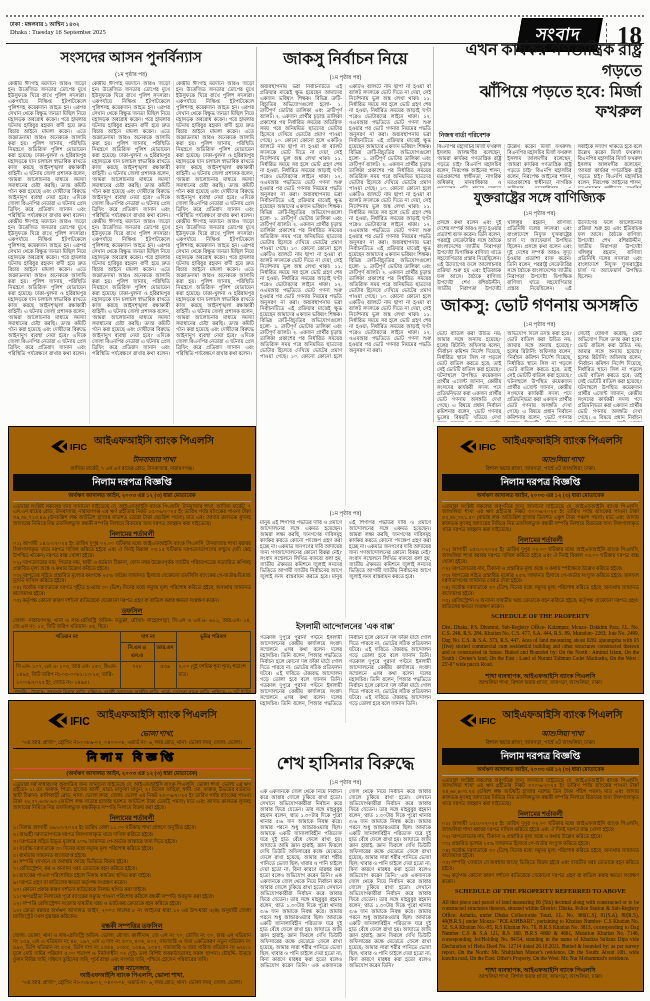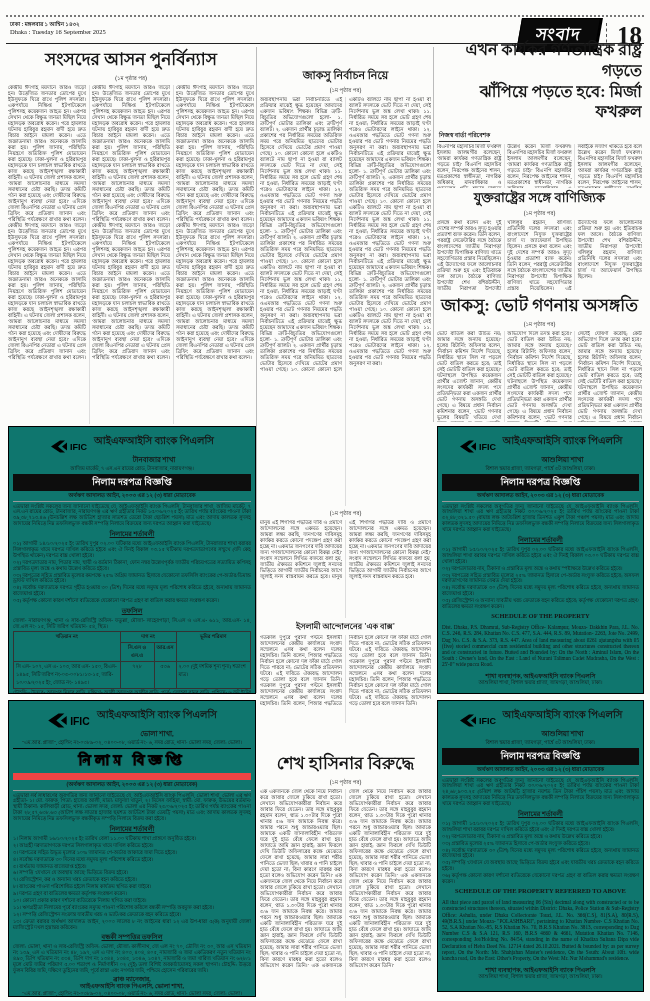--- a/index.html
+++ b/index.html
@@ -22,32 +22,32 @@
   
   .art{position:absolute;overflow:hidden;}
   .hl{font-weight:bold;text-align:center;margin:0;}
   .cont{font-size:5.5px;text-align:center;margin:1px 0 2px 0;}
   .byline{font-size:6px;font-weight:bold;border-bottom:1px solid #333;display:inline-block;margin:1px 0 2px 2px;}
   .body{font-size:5px;line-height:1.2;text-align:justify;overflow:hidden;}
   .cols3{columns:3;column-gap:6px;column-rule:1px solid #ddd;}
   .cols2{columns:2;column-gap:7px;column-rule:1px solid #ddd;}
   .subhead{font-weight:bold;text-align:center;margin:2px 0;}
   
-  .ad{position:absolute;border:1.5px solid #000;background:#0f766e;padding:3px 4px;overflow:hidden;}
+  .ad{position:absolute;border:1.5px solid #000;background:#a16207;padding:3px 4px;overflow:hidden;}
   .ad-head{display:flex;align-items:center;justify-content:center;gap:6px;}
   .ad-logo{flex:0 0 auto;}
   .ad-brandwrap{text-align:center;}
   .ad-brand{font-size:10px;font-weight:bold;line-height:1.05;}
-  .ad-branch{font-size:7px;font-weight:bold;line-height:1.1;}
+  .ad-branch{font-size:7px;font-weight:bold;line-height:1.1;font-style:italic;}
   .ad-addr{font-size:5px;line-height:1.1;}
   .ad-bar{background:#0d0d0d;color:#fff;font-weight:bold;font-size:9.5px;text-align:center;
           padding:1px 12px;margin:2px 0 1px 0;}
   .ad-bar-outline{color:#fff;-webkit-text-stroke:1px #000;text-shadow:0 0 1px #000;
-          font-weight:bold;font-size:14px;text-align:center;letter-spacing:4px;
-          border-top:1px solid #000;border-bottom:7px solid #ef4444;margin:2px 0 1px 0;}
+          font-weight:bold;font-size:11px;text-align:center;letter-spacing:4px;
+          border-top:1px solid #000;border-bottom:1px solid #ef4444;margin:2px 0 1px 0;}
   .ad-law{font-size:5.5px;font-weight:bold;text-align:center;border-bottom:1px solid #999;
           padding-bottom:1px;margin-bottom:2px;}
   .ad-p{font-size:5px;line-height:1.18;text-align:justify;margin:1px 0;}
   .ad-sec{font-size:6.5px;font-weight:bold;text-align:center;text-decoration:underline;margin:2px 0 1px 0;}
   .ad-list .li{font-size:5px;line-height:1.18;text-align:justify;margin-bottom:1px;}
   .ad-foot{font-size:6px;font-weight:bold;text-align:center;line-height:1.25;margin-top:2px;}
   .ad-foot-sub{font-size:5px;font-weight:normal;}
   .sched-h{font-size:6.5px;font-weight:bold;text-align:center;font-family:"Liberation Serif",serif;margin:2px 0 1px 0;}
   .sched{font-size:5.2px;line-height:1.2;text-align:justify;font-family:"Liberation Serif",serif;}
   table.tafsil{width:100%;border-collapse:collapse;margin:1px 0;}
@@ -67,27 +67,27 @@
   </div>
   <div class="mastwrap">
     <div class="masthead">সংবাদ</div>
     <div class="pagenum">18</div>
   </div>
   <div class="headrule"></div>
   <div class="vrule vr1"></div>
   <div class="vrule vr2"></div>
 
   <section class="art" style="left:8px;top:46px;width:246px;height:378px;">
-    <h1 class="hl" style="font-size:17px;">সংসদের আসন পুনর্বিন্যাস</h1>
+    <h1 class="hl" style="font-size:14px;">সংসদের আসন পুনর্বিন্যাস</h1>
     <p class="cont">(১ম পৃষ্ঠার পর)</p>
     <div class="body cols3" style="height:352px;">কেন্দ্রীয় ঈদগাহ ময়দানে আরও জড়ো হন। উত্তেজিত জনতার তোপের মুখে ইউসুফকে ঘিরে রাখে পুলিশ সদস্যরা। একপর্যায়ে নিক্ষিপ্ত ইটপাটকেলে পুলিশসহ কয়েকজন আহত হন। এরপর সেখান থেকে বিক্ষুব্ধ জনতা মিছিল নিয়ে মহাসড়ক অবরোধ করেন। পরে হামলার ঘটনায় হাবিবুর রহমান বাদী হয়ে দ্রুত বিচার আইনে মামলা করেন। এতে অজ্ঞাতনামা আরও অনেককে আসামি করা হয়। পুলিশ জানায়, পরিস্থিতি নিয়ন্ত্রণে অতিরিক্ত পুলিশ মোতায়েন করা হয়েছে। ঢাকা-খুলনা ও হরিরামপুর মহাসড়কে যান চলাচল স্বাভাবিক রাখতে কাজ করছে আইনশৃঙ্খলা রক্ষাকারী বাহিনী। এ ঘটনায় জেলা প্রশাসক বলেন, 'আমরা আলোচনার মাধ্যমে সমস্যা সমাধানের চেষ্টা করছি। তদন্ত কমিটি গঠন করা হয়েছে এবং দোষীদের বিরুদ্ধে আইনানুগ ব্যবস্থা নেয়া হবে।' এদিকে জেলা বিএনপির নেতারা এ ঘটনায় প্রেস ব্রিফিং করে প্রতিবাদ জানান এবং পরিস্থিতি পর্যবেক্ষণে রাখার কথা বলেন। কেন্দ্রীয় ঈদগাহ ময়দানে আরও জড়ো হন। উত্তেজিত জনতার তোপের মুখে ইউসুফকে ঘিরে রাখে পুলিশ সদস্যরা। একপর্যায়ে নিক্ষিপ্ত ইটপাটকেলে পুলিশসহ কয়েকজন আহত হন। এরপর সেখান থেকে বিক্ষুব্ধ জনতা মিছিল নিয়ে মহাসড়ক অবরোধ করেন। পরে হামলার ঘটনায় হাবিবুর রহমান বাদী হয়ে দ্রুত বিচার আইনে মামলা করেন। এতে অজ্ঞাতনামা আরও অনেককে আসামি করা হয়। পুলিশ জানায়, পরিস্থিতি নিয়ন্ত্রণে অতিরিক্ত পুলিশ মোতায়েন করা হয়েছে। ঢাকা-খুলনা ও হরিরামপুর মহাসড়কে যান চলাচল স্বাভাবিক রাখতে কাজ করছে আইনশৃঙ্খলা রক্ষাকারী বাহিনী। এ ঘটনায় জেলা প্রশাসক বলেন, 'আমরা আলোচনার মাধ্যমে সমস্যা সমাধানের চেষ্টা করছি। তদন্ত কমিটি গঠন করা হয়েছে এবং দোষীদের বিরুদ্ধে আইনানুগ ব্যবস্থা নেয়া হবে।' এদিকে জেলা বিএনপির নেতারা এ ঘটনায় প্রেস ব্রিফিং করে প্রতিবাদ জানান এবং পরিস্থিতি পর্যবেক্ষণে রাখার কথা বলেন। কেন্দ্রীয় ঈদগাহ ময়দানে আরও জড়ো হন। উত্তেজিত জনতার তোপের মুখে ইউসুফকে ঘিরে রাখে পুলিশ সদস্যরা। একপর্যায়ে নিক্ষিপ্ত ইটপাটকেলে পুলিশসহ কয়েকজন আহত হন। এরপর সেখান থেকে বিক্ষুব্ধ জনতা মিছিল নিয়ে মহাসড়ক অবরোধ করেন। পরে হামলার ঘটনায় হাবিবুর রহমান বাদী হয়ে দ্রুত বিচার আইনে মামলা করেন। এতে অজ্ঞাতনামা আরও অনেককে আসামি করা হয়। পুলিশ জানায়, পরিস্থিতি নিয়ন্ত্রণে অতিরিক্ত পুলিশ মোতায়েন করা হয়েছে। ঢাকা-খুলনা ও হরিরামপুর মহাসড়কে যান চলাচল স্বাভাবিক রাখতে কাজ করছে আইনশৃঙ্খলা রক্ষাকারী বাহিনী। এ ঘটনায় জেলা প্রশাসক বলেন, 'আমরা আলোচনার মাধ্যমে সমস্যা সমাধানের চেষ্টা করছি। তদন্ত কমিটি গঠন করা হয়েছে এবং দোষীদের বিরুদ্ধে আইনানুগ ব্যবস্থা নেয়া হবে।' এদিকে জেলা বিএনপির নেতারা এ ঘটনায় প্রেস ব্রিফিং করে প্রতিবাদ জানান এবং পরিস্থিতি পর্যবেক্ষণে রাখার কথা বলেন। কেন্দ্রীয় ঈদগাহ ময়দানে আরও জড়ো হন। উত্তেজিত জনতার তোপের মুখে ইউসুফকে ঘিরে রাখে পুলিশ সদস্যরা। একপর্যায়ে নিক্ষিপ্ত ইটপাটকেলে পুলিশসহ কয়েকজন আহত হন। এরপর সেখান থেকে বিক্ষুব্ধ জনতা মিছিল নিয়ে মহাসড়ক অবরোধ করেন। পরে হামলার ঘটনায় হাবিবুর রহমান বাদী হয়ে দ্রুত বিচার আইনে মামলা করেন। এতে অজ্ঞাতনামা আরও অনেককে আসামি করা হয়। পুলিশ জানায়, পরিস্থিতি নিয়ন্ত্রণে অতিরিক্ত পুলিশ মোতায়েন করা হয়েছে। ঢাকা-খুলনা ও হরিরামপুর মহাসড়কে যান চলাচল স্বাভাবিক রাখতে কাজ করছে আইনশৃঙ্খলা রক্ষাকারী বাহিনী। এ ঘটনায় জেলা প্রশাসক বলেন, 'আমরা আলোচনার মাধ্যমে সমস্যা সমাধানের চেষ্টা করছি। তদন্ত কমিটি গঠন করা হয়েছে এবং দোষীদের বিরুদ্ধে আইনানুগ ব্যবস্থা নেয়া হবে।' এদিকে জেলা বিএনপির নেতারা এ ঘটনায় প্রেস ব্রিফিং করে প্রতিবাদ জানান এবং পরিস্থিতি পর্যবেক্ষণে রাখার কথা বলেন। কেন্দ্রীয় ঈদগাহ ময়দানে আরও জড়ো হন। উত্তেজিত জনতার তোপের মুখে ইউসুফকে ঘিরে রাখে পুলিশ সদস্যরা। একপর্যায়ে নিক্ষিপ্ত ইটপাটকেলে পুলিশসহ কয়েকজন আহত হন। এরপর সেখান থেকে বিক্ষুব্ধ জনতা মিছিল নিয়ে মহাসড়ক অবরোধ করেন। পরে হামলার ঘটনায় হাবিবুর রহমান বাদী হয়ে দ্রুত বিচার আইনে মামলা করেন। এতে অজ্ঞাতনামা আরও অনেককে আসামি করা হয়। পুলিশ জানায়, পরিস্থিতি নিয়ন্ত্রণে অতিরিক্ত পুলিশ মোতায়েন করা হয়েছে। ঢাকা-খুলনা ও হরিরামপুর মহাসড়কে যান চলাচল স্বাভাবিক রাখতে কাজ করছে আইনশৃঙ্খলা রক্ষাকারী বাহিনী। এ ঘটনায় জেলা প্রশাসক বলেন, 'আমরা আলোচনার মাধ্যমে সমস্যা সমাধানের চেষ্টা করছি। তদন্ত কমিটি গঠন করা হয়েছে এবং দোষীদের বিরুদ্ধে আইনানুগ ব্যবস্থা নেয়া হবে।' এদিকে জেলা বিএনপির নেতারা এ ঘটনায় প্রেস ব্রিফিং করে প্রতিবাদ জানান এবং পরিস্থিতি পর্যবেক্ষণে রাখার কথা বলেন। কেন্দ্রীয় ঈদগাহ ময়দানে আরও জড়ো হন। উত্তেজিত জনতার তোপের মুখে ইউসুফকে ঘিরে রাখে পুলিশ সদস্যরা। একপর্যায়ে নিক্ষিপ্ত ইটপাটকেলে পুলিশসহ কয়েকজন আহত হন। এরপর সেখান থেকে বিক্ষুব্ধ জনতা মিছিল নিয়ে মহাসড়ক অবরোধ করেন। পরে হামলার ঘটনায় হাবিবুর রহমান বাদী হয়ে দ্রুত বিচার আইনে মামলা করেন। এতে অজ্ঞাতনামা আরও অনেককে আসামি করা হয়। পুলিশ জানায়, পরিস্থিতি নিয়ন্ত্রণে অতিরিক্ত পুলিশ মোতায়েন করা হয়েছে। ঢাকা-খুলনা ও হরিরামপুর মহাসড়কে যান চলাচল স্বাভাবিক রাখতে কাজ করছে আইনশৃঙ্খলা রক্ষাকারী বাহিনী। এ ঘটনায় জেলা প্রশাসক বলেন, 'আমরা আলোচনার মাধ্যমে সমস্যা সমাধানের চেষ্টা করছি। তদন্ত কমিটি গঠন করা হয়েছে এবং দোষীদের বিরুদ্ধে আইনানুগ ব্যবস্থা নেয়া হবে।' এদিকে জেলা বিএনপির নেতারা এ ঘটনায় প্রেস ব্রিফিং করে প্রতিবাদ জানান এবং পরিস্থিতি পর্যবেক্ষণে রাখার কথা বলেন।</div>
   </section>
 
   <section class="art" style="left:260px;top:46px;width:171px;height:460px;">
-    <h1 class="hl" style="font-size:11px;margin-top:21px;">জাকসু নির্বাচন নিয়ে</h1>
+    <h1 class="hl" style="font-size:16px;">জাকসু নির্বাচন নিয়ে</h1>
     <p class="cont">(১ম পৃষ্ঠার পর)</p>
     <div class="body cols2" style="height:430px;">অব্যবস্থাপনায় ভরা নির্বাচনটিতে এই প্রক্রিয়ার মাঝেই ক্ষুব্ধ হয়েছেন আমাদের একজন ভবিষ্যৎ শিক্ষক। বিভিন্ন ত্রুটি-বিচ্যুতির অভিযোগগুলো হলো- ১. ত্রুটিপূর্ণ ভোটার তালিকা এবং ত্রুটিপূর্ণ ব্যালট। ২. একজন প্রার্থীর চূড়ান্ত তালিকা প্রকাশের পর নির্ধারিত সময়ের অতিরিক্ত সময় পরে অনিয়মিত ছাত্রদের ভোটার হিসেবে দেখিয়ে ভোটের প্রমাণ পাওয়া গেছে। ১০. কোনো কোনো হলে একটিও ব্যালটে নাম ছাপা না হওয়া বা ব্যালট সদস্যকে ভোট দিতে না দেয়া, সেই নির্দেশনায় ভুল অঙ্ক লেখা থাকা। ১১. নির্ধারিত সময়ে সব হলে ভোট গ্রহণ শেষ না হওয়া; নির্ধারিত সময়ের আড়াই ঘণ্টা পরেও ভোটারদের লাইনে থাকা। ১২. ওএমআর পদ্ধতিতে ভোট গণনা শুরু হওয়ার পর ভোট গণনার নিয়মের পদ্ধতি অনুসরণ না করা। অব্যবস্থাপনায় ভরা নির্বাচনটিতে এই প্রক্রিয়ার মাঝেই ক্ষুব্ধ হয়েছেন আমাদের একজন ভবিষ্যৎ শিক্ষক। বিভিন্ন ত্রুটি-বিচ্যুতির অভিযোগগুলো হলো- ১. ত্রুটিপূর্ণ ভোটার তালিকা এবং ত্রুটিপূর্ণ ব্যালট। ২. একজন প্রার্থীর চূড়ান্ত তালিকা প্রকাশের পর নির্ধারিত সময়ের অতিরিক্ত সময় পরে অনিয়মিত ছাত্রদের ভোটার হিসেবে দেখিয়ে ভোটের প্রমাণ পাওয়া গেছে। ১০. কোনো কোনো হলে একটিও ব্যালটে নাম ছাপা না হওয়া বা ব্যালট সদস্যকে ভোট দিতে না দেয়া, সেই নির্দেশনায় ভুল অঙ্ক লেখা থাকা। ১১. নির্ধারিত সময়ে সব হলে ভোট গ্রহণ শেষ না হওয়া; নির্ধারিত সময়ের আড়াই ঘণ্টা পরেও ভোটারদের লাইনে থাকা। ১২. ওএমআর পদ্ধতিতে ভোট গণনা শুরু হওয়ার পর ভোট গণনার নিয়মের পদ্ধতি অনুসরণ না করা। অব্যবস্থাপনায় ভরা নির্বাচনটিতে এই প্রক্রিয়ার মাঝেই ক্ষুব্ধ হয়েছেন আমাদের একজন ভবিষ্যৎ শিক্ষক। বিভিন্ন ত্রুটি-বিচ্যুতির অভিযোগগুলো হলো- ১. ত্রুটিপূর্ণ ভোটার তালিকা এবং ত্রুটিপূর্ণ ব্যালট। ২. একজন প্রার্থীর চূড়ান্ত তালিকা প্রকাশের পর নির্ধারিত সময়ের অতিরিক্ত সময় পরে অনিয়মিত ছাত্রদের ভোটার হিসেবে দেখিয়ে ভোটের প্রমাণ পাওয়া গেছে। ১০. কোনো কোনো হলে একটিও ব্যালটে নাম ছাপা না হওয়া বা ব্যালট সদস্যকে ভোট দিতে না দেয়া, সেই নির্দেশনায় ভুল অঙ্ক লেখা থাকা। ১১. নির্ধারিত সময়ে সব হলে ভোট গ্রহণ শেষ না হওয়া; নির্ধারিত সময়ের আড়াই ঘণ্টা পরেও ভোটারদের লাইনে থাকা। ১২. ওএমআর পদ্ধতিতে ভোট গণনা শুরু হওয়ার পর ভোট গণনার নিয়মের পদ্ধতি অনুসরণ না করা। অব্যবস্থাপনায় ভরা নির্বাচনটিতে এই প্রক্রিয়ার মাঝেই ক্ষুব্ধ হয়েছেন আমাদের একজন ভবিষ্যৎ শিক্ষক। বিভিন্ন ত্রুটি-বিচ্যুতির অভিযোগগুলো হলো- ১. ত্রুটিপূর্ণ ভোটার তালিকা এবং ত্রুটিপূর্ণ ব্যালট। ২. একজন প্রার্থীর চূড়ান্ত তালিকা প্রকাশের পর নির্ধারিত সময়ের অতিরিক্ত সময় পরে অনিয়মিত ছাত্রদের ভোটার হিসেবে দেখিয়ে ভোটের প্রমাণ পাওয়া গেছে। ১০. কোনো কোনো হলে একটিও ব্যালটে নাম ছাপা না হওয়া বা ব্যালট সদস্যকে ভোট দিতে না দেয়া, সেই নির্দেশনায় ভুল অঙ্ক লেখা থাকা। ১১. নির্ধারিত সময়ে সব হলে ভোট গ্রহণ শেষ না হওয়া; নির্ধারিত সময়ের আড়াই ঘণ্টা পরেও ভোটারদের লাইনে থাকা। ১২. ওএমআর পদ্ধতিতে ভোট গণনা শুরু হওয়ার পর ভোট গণনার নিয়মের পদ্ধতি অনুসরণ না করা। অব্যবস্থাপনায় ভরা নির্বাচনটিতে এই প্রক্রিয়ার মাঝেই ক্ষুব্ধ হয়েছেন আমাদের একজন ভবিষ্যৎ শিক্ষক। বিভিন্ন ত্রুটি-বিচ্যুতির অভিযোগগুলো হলো- ১. ত্রুটিপূর্ণ ভোটার তালিকা এবং ত্রুটিপূর্ণ ব্যালট। ২. একজন প্রার্থীর চূড়ান্ত তালিকা প্রকাশের পর নির্ধারিত সময়ের অতিরিক্ত সময় পরে অনিয়মিত ছাত্রদের ভোটার হিসেবে দেখিয়ে ভোটের প্রমাণ পাওয়া গেছে। ১০. কোনো কোনো হলে একটিও ব্যালটে নাম ছাপা না হওয়া বা ব্যালট সদস্যকে ভোট দিতে না দেয়া, সেই নির্দেশনায় ভুল অঙ্ক লেখা থাকা। ১১. নির্ধারিত সময়ে সব হলে ভোট গ্রহণ শেষ না হওয়া; নির্ধারিত সময়ের আড়াই ঘণ্টা পরেও ভোটারদের লাইনে থাকা। ১২. ওএমআর পদ্ধতিতে ভোট গণনা শুরু হওয়ার পর ভোট গণনার নিয়মের পদ্ধতি অনুসরণ না করা।</div>
   </section>
 
   <section class="art" style="left:260px;top:509px;width:171px;height:236px;">
     <p class="cont">(১ম পৃষ্ঠার পর)</p>
     <div class="body cols2" style="height:98px;">মানুষ এই শিগগির পদ্ধতির দাবি ও প্রমাণে আন্দোলনের সঙ্গে একমত হয়েছেন। আমরা লক্ষ্য করছি, জনগণের দাবিসমূহ কার্যকর করতে কোনো পদক্ষেপ গ্রহণ করা হচ্ছে না। একমাত্র জনগণের দাবি আদায়ের জন্য গণআন্দোলনের কোনো বিকল্প নেই।' সংবাদ সম্মেলনে লিখিত বক্তব্যে বলা হয়, জাতীয় ঐকমত্য কমিশনে জুলাই সনদের ভিত্তিতে আগামী জাতীয় নির্বাচনের আগে জুলাই সনদ বাস্তবায়ন করতে হবে। মানুষ এই শিগগির পদ্ধতির দাবি ও প্রমাণে আন্দোলনের সঙ্গে একমত হয়েছেন। আমরা লক্ষ্য করছি, জনগণের দাবিসমূহ কার্যকর করতে কোনো পদক্ষেপ গ্রহণ করা হচ্ছে না। একমাত্র জনগণের দাবি আদায়ের জন্য গণআন্দোলনের কোনো বিকল্প নেই।' সংবাদ সম্মেলনে লিখিত বক্তব্যে বলা হয়, জাতীয় ঐকমত্য কমিশনে জুলাই সনদের ভিত্তিতে আগামী জাতীয় নির্বাচনের আগে জুলাই সনদ বাস্তবায়ন করতে হবে।</div>
     <div class="subhead" style="font-size:8px;">ইসলামী আন্দোলনের 'এক বাক্স'</div>
     <div class="body cols2" style="height:88px;">গতকাল দুপুরে পুরানা পল্টনে ইসলামী আন্দোলনের কেন্দ্রীয় কার্যালয়ে সংবাদ সম্মেলনে এসব কথা বলেন দলের মহাসচিব। তিনি বলেন, পিআর পদ্ধতিতে নির্বাচন হলে কোনো দল ফাঁকা মাঠে গোল দিতে পারবে না; ভোটের সঠিক প্রতিফলন ঘটবে। এই দাবিতে ঐক্যবদ্ধ আন্দোলন গড়ে তোলা হবে বলে জানান তিনি। গতকাল দুপুরে পুরানা পল্টনে ইসলামী আন্দোলনের কেন্দ্রীয় কার্যালয়ে সংবাদ সম্মেলনে এসব কথা বলেন দলের মহাসচিব। তিনি বলেন, পিআর পদ্ধতিতে নির্বাচন হলে কোনো দল ফাঁকা মাঠে গোল দিতে পারবে না; ভোটের সঠিক প্রতিফলন ঘটবে। এই দাবিতে ঐক্যবদ্ধ আন্দোলন গড়ে তোলা হবে বলে জানান তিনি। গতকাল দুপুরে পুরানা পল্টনে ইসলামী আন্দোলনের কেন্দ্রীয় কার্যালয়ে সংবাদ সম্মেলনে এসব কথা বলেন দলের মহাসচিব। তিনি বলেন, পিআর পদ্ধতিতে নির্বাচন হলে কোনো দল ফাঁকা মাঠে গোল দিতে পারবে না; ভোটের সঠিক প্রতিফলন ঘটবে। এই দাবিতে ঐক্যবদ্ধ আন্দোলন গড়ে তোলা হবে বলে জানান তিনি।</div>
   </section>

